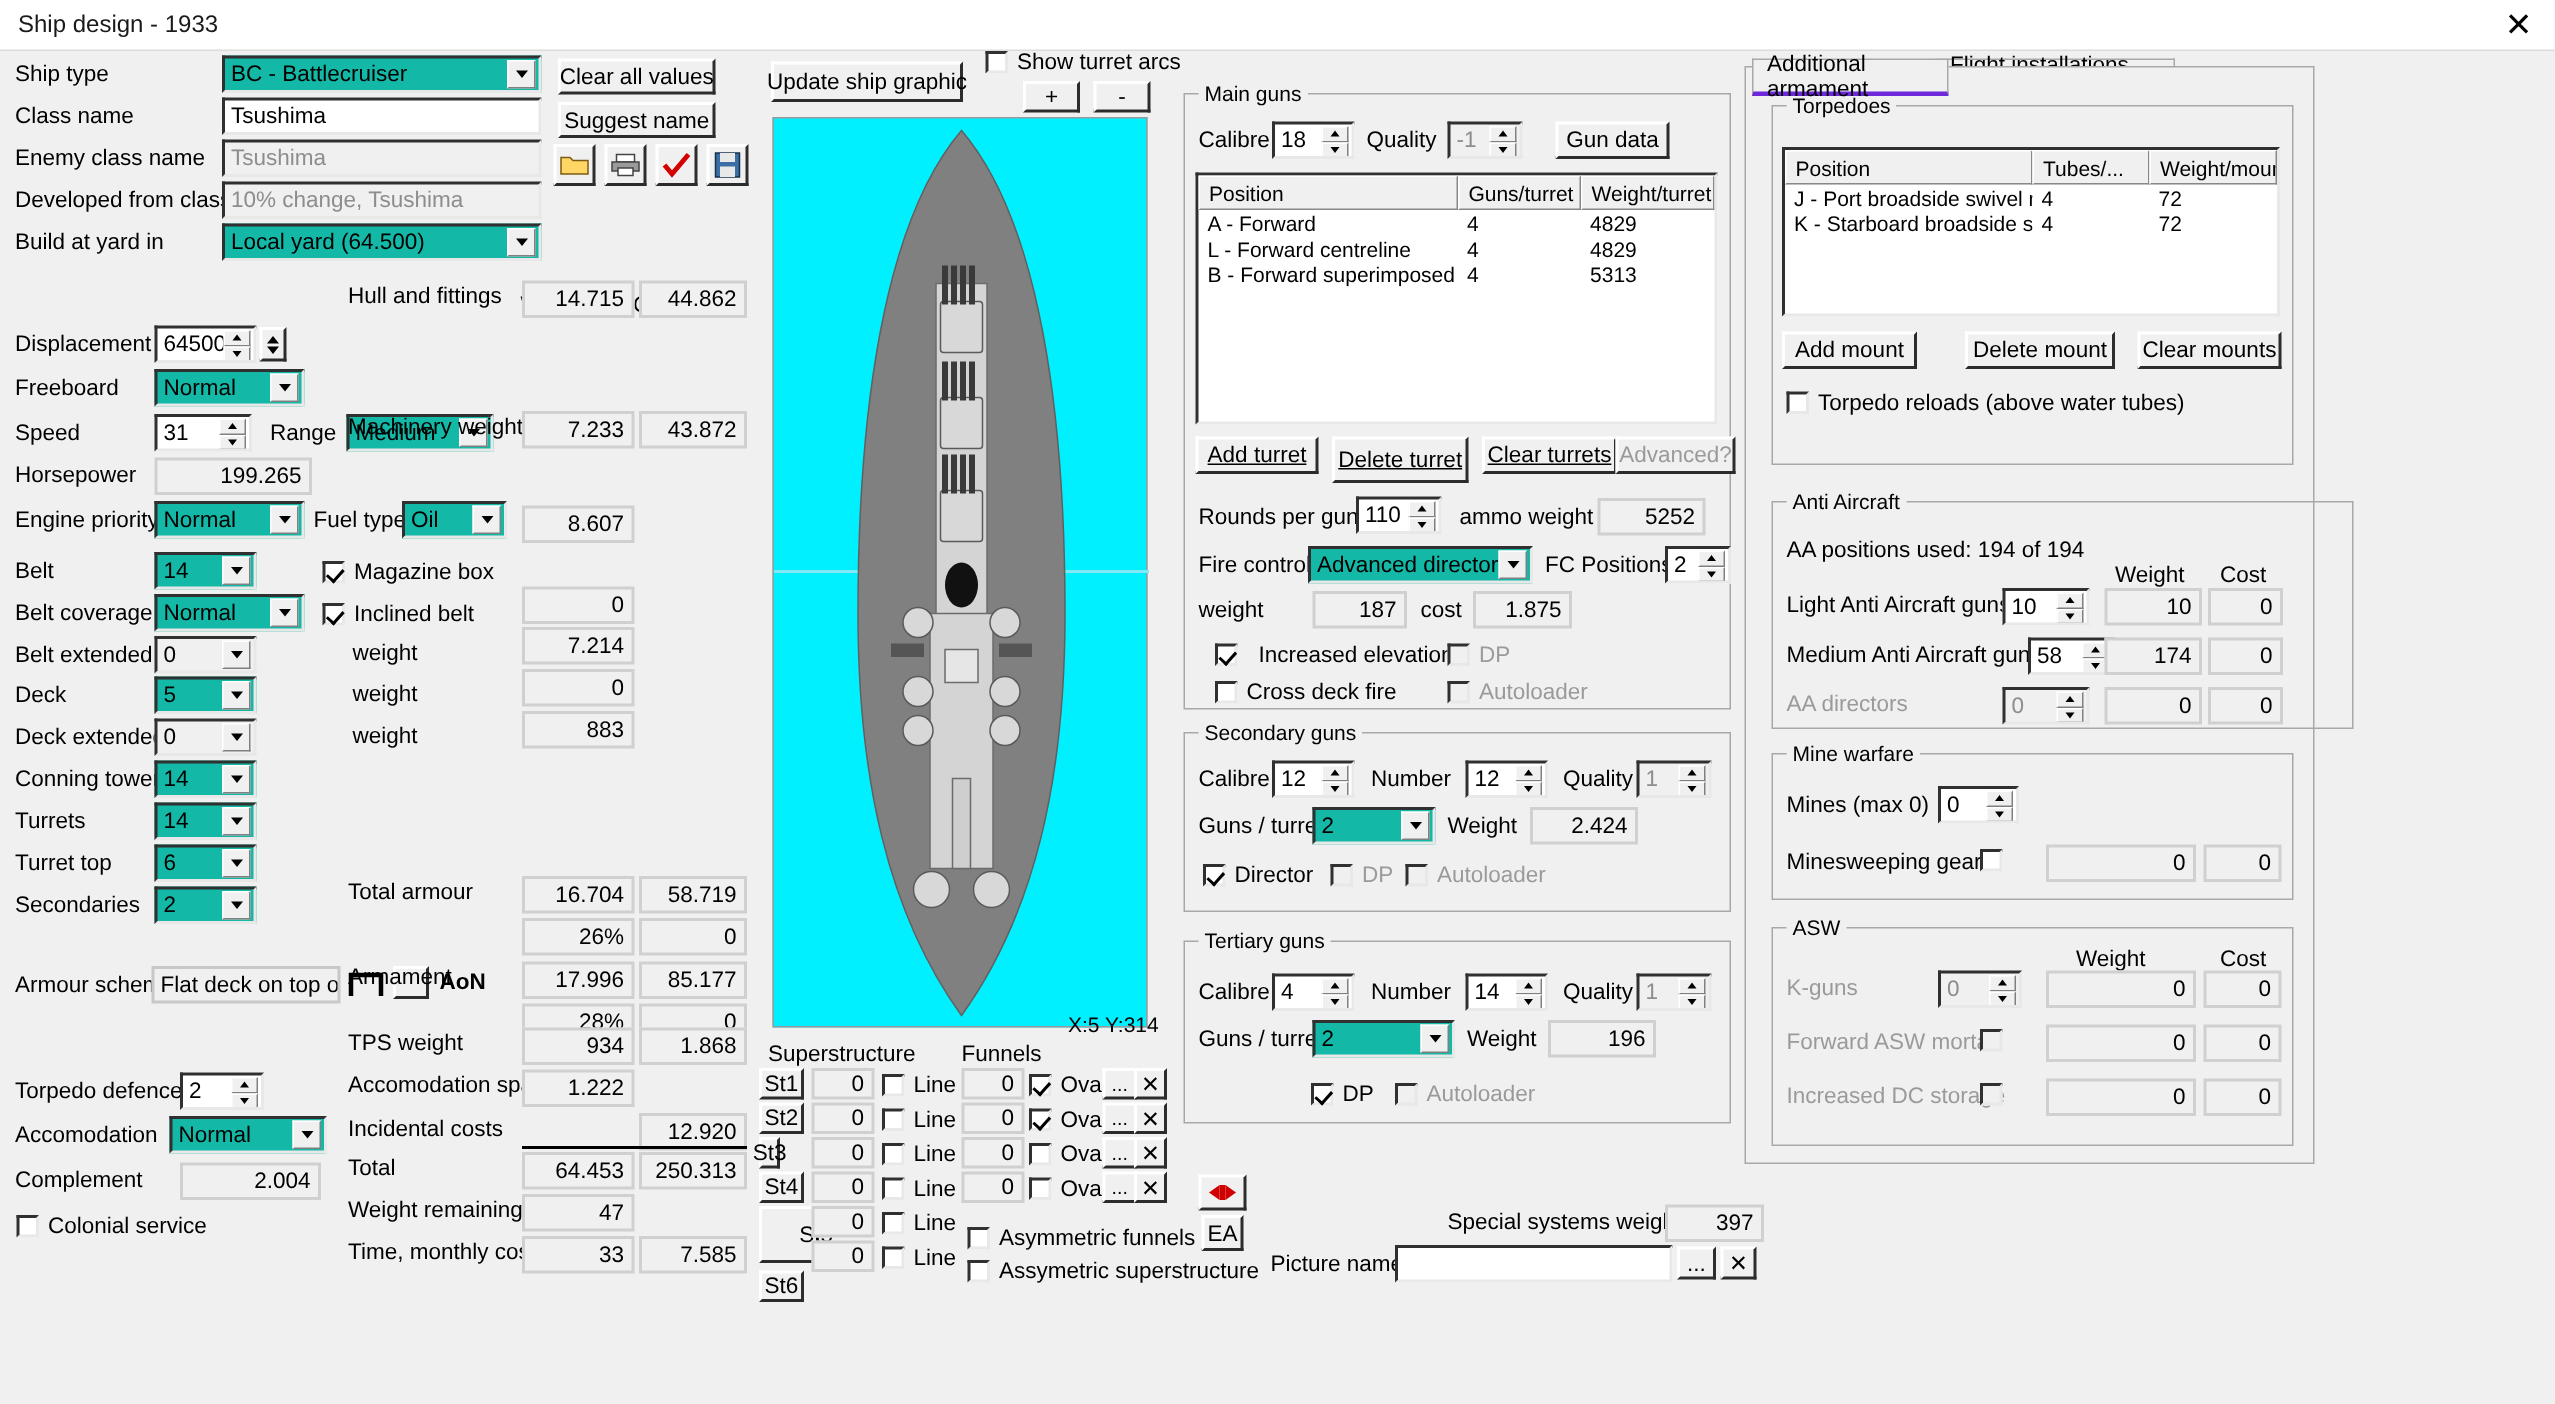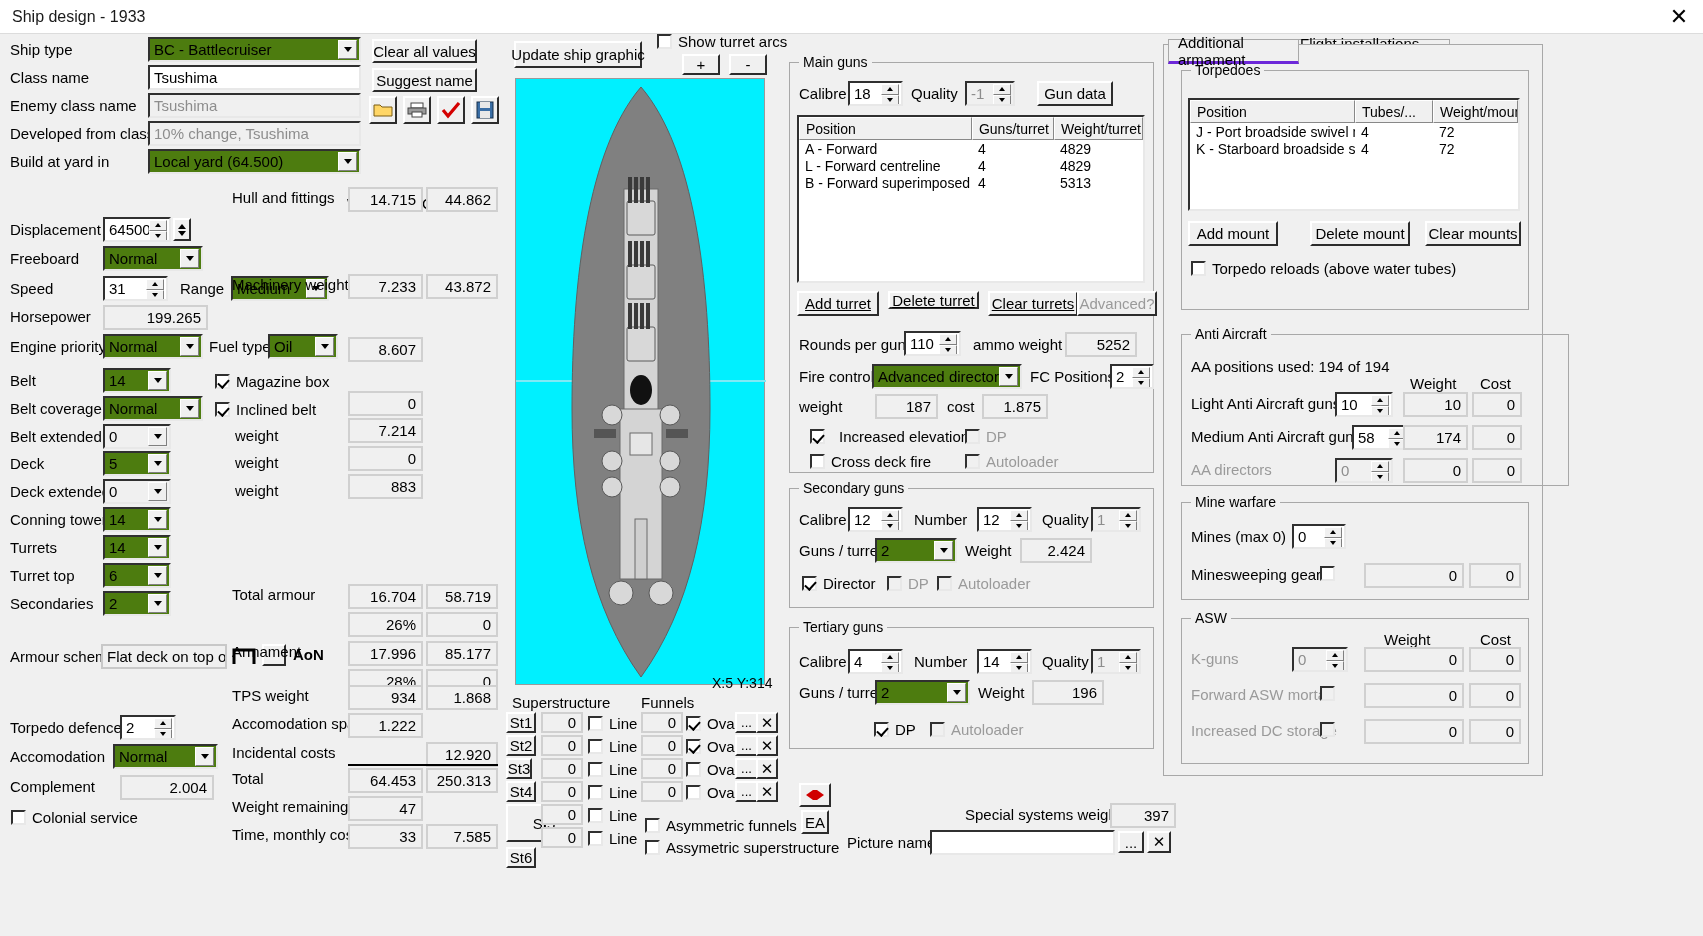--- a/index.html
+++ b/index.html
@@ -33,21 +33,21 @@
     border-top-color:#848484; border-left-color:#848484;
     border-right-color:#e8e8e8; border-bottom-color:#e8e8e8;
     height:25px; font-size:15px; padding:1px 4px;
     display:flex; align-items:center; font-family:"Liberation Sans", sans-serif;
     overflow:hidden; white-space:nowrap;
   }
   .tf.ro{ background:#f0f0f0; }
   .tf.gray{ background:#f0f0f0; color:#8d8d8d; }
   .tf.right{ justify-content:flex-end; padding-right:5px; }
   .combo{
-    background:#4d7c0f; border:2px inset #c0c0c0;
+    background:#14b8a6; border:2px inset #c0c0c0;
     border-top-color:#848484; border-left-color:#848484;
     border-right-color:#e8e8e8; border-bottom-color:#e8e8e8;
     height:25px; font-size:15px;
     display:flex; align-items:center; position:relative;
     padding-left:4px; white-space:nowrap; overflow:hidden;
   }
   .combo.gray{ background:#f0f0f0; }
   .combo .arrow{
     position:absolute; right:2px; top:1px; width:19px; height:19px;
     background:#f0f0f0; border:1px solid #fff;
@@ -470,21 +470,21 @@
       <div class="cb" style="position: absolute; left: 588px; top: 715px;">
         <span class="cbx"></span>
         <span class="lbl">Line</span>
       </div>
       <div class="btn" style="position: absolute; left: 506px; top: 735px; width: 30px; height: 21px;">St2</div>
       <div class="tf ro right" style="position: absolute; left: 541px; top: 735px; width: 42px; height: 21px; border-style: solid; border-color: rgb(208, 208, 208);">0</div>
       <div class="cb" style="position: absolute; left: 588px; top: 738px;">
         <span class="cbx"></span>
         <span class="lbl">Line</span>
       </div>
-      <div class="btn" style="position: absolute; left: 506px; top: 758px; width: 26px; height: 21px;">St3</div>
+      <div class="btn" style="position: absolute; left: 506px; top: 758px; width: 14px; height: 21px;">St3</div>
       <div class="tf ro right" style="position: absolute; left: 541px; top: 758px; width: 42px; height: 21px; border-style: solid; border-color: rgb(208, 208, 208);">0</div>
       <div class="cb" style="position: absolute; left: 588px; top: 761px;">
         <span class="cbx"></span>
         <span class="lbl">Line</span>
       </div>
       <div class="btn" style="position: absolute; left: 506px; top: 781px; width: 30px; height: 21px;">St4</div>
       <div class="tf ro right" style="position: absolute; left: 541px; top: 781px; width: 42px; height: 21px; border-style: solid; border-color: rgb(208, 208, 208);">0</div>
       <div class="cb" style="position: absolute; left: 588px; top: 784px;">
         <span class="cbx"></span>
         <span class="lbl">Line</span>
@@ -608,21 +608,21 @@
           <div style="width:175px">B - Forward superimposed</div>
           <div style="width:83px">4</div>
           <div style="width:90px">5313</div>
         </div>
       </div>
   </div>
 
   <div class="btn" style="position:absolute;left:7px;top:228px;width:82px;height:25px;">
       <span class="hl">Add turret</span>
     </div>
-  <div class="btn" style="position:absolute;left:98px;top:228px;width:91px;height:18px;">
+  <div class="btn" style="position:absolute;left:98px;top:228px;width:91px;height:31px;">
       <span class="hl">Delete turret</span>
     </div>
   <div class="btn" style="position:absolute;left:198px;top:228px;width:90px;height:25px;">
       <span class="hl">Clear turrets</span>
     </div>
   <div class="btn dis" style="position:absolute;left:287px;top:228px;width:80px;height:25px;">Advanced?</div>
 
   <div class="lbl" style="position:absolute;left:9px;top:273px;">Rounds per gun</div>
   <div class="tf spin" style="position:absolute;left:114px;top:268px;width:57px;">
     <span>110</span>

